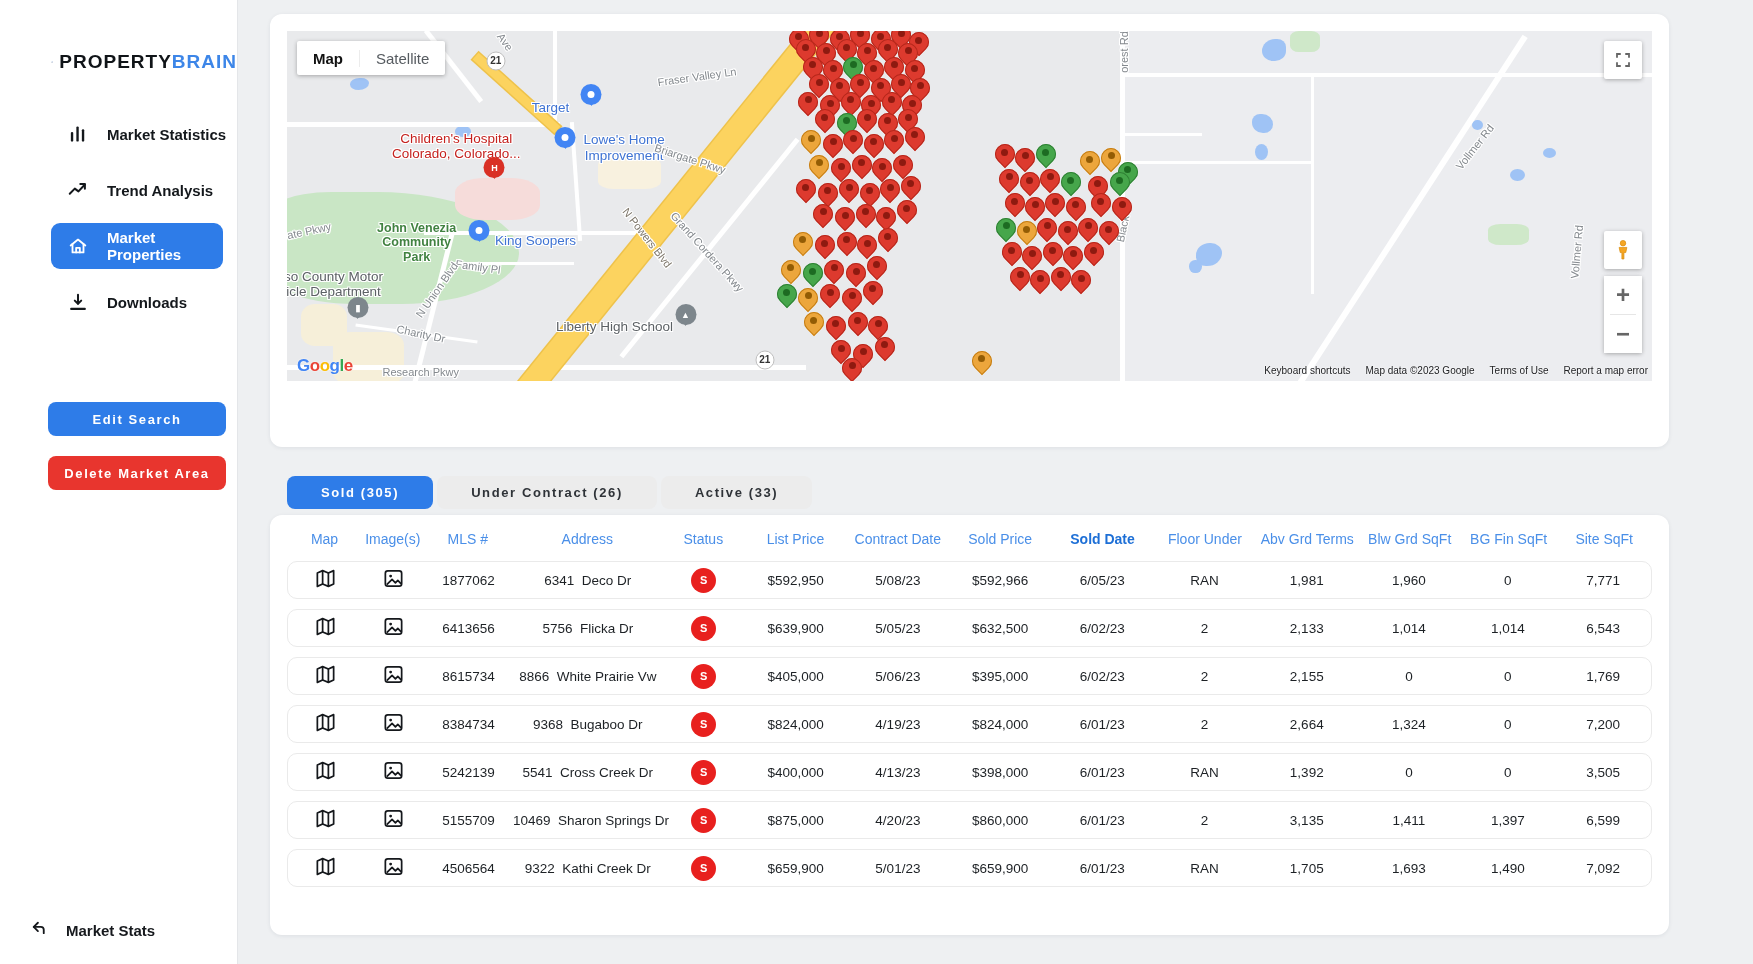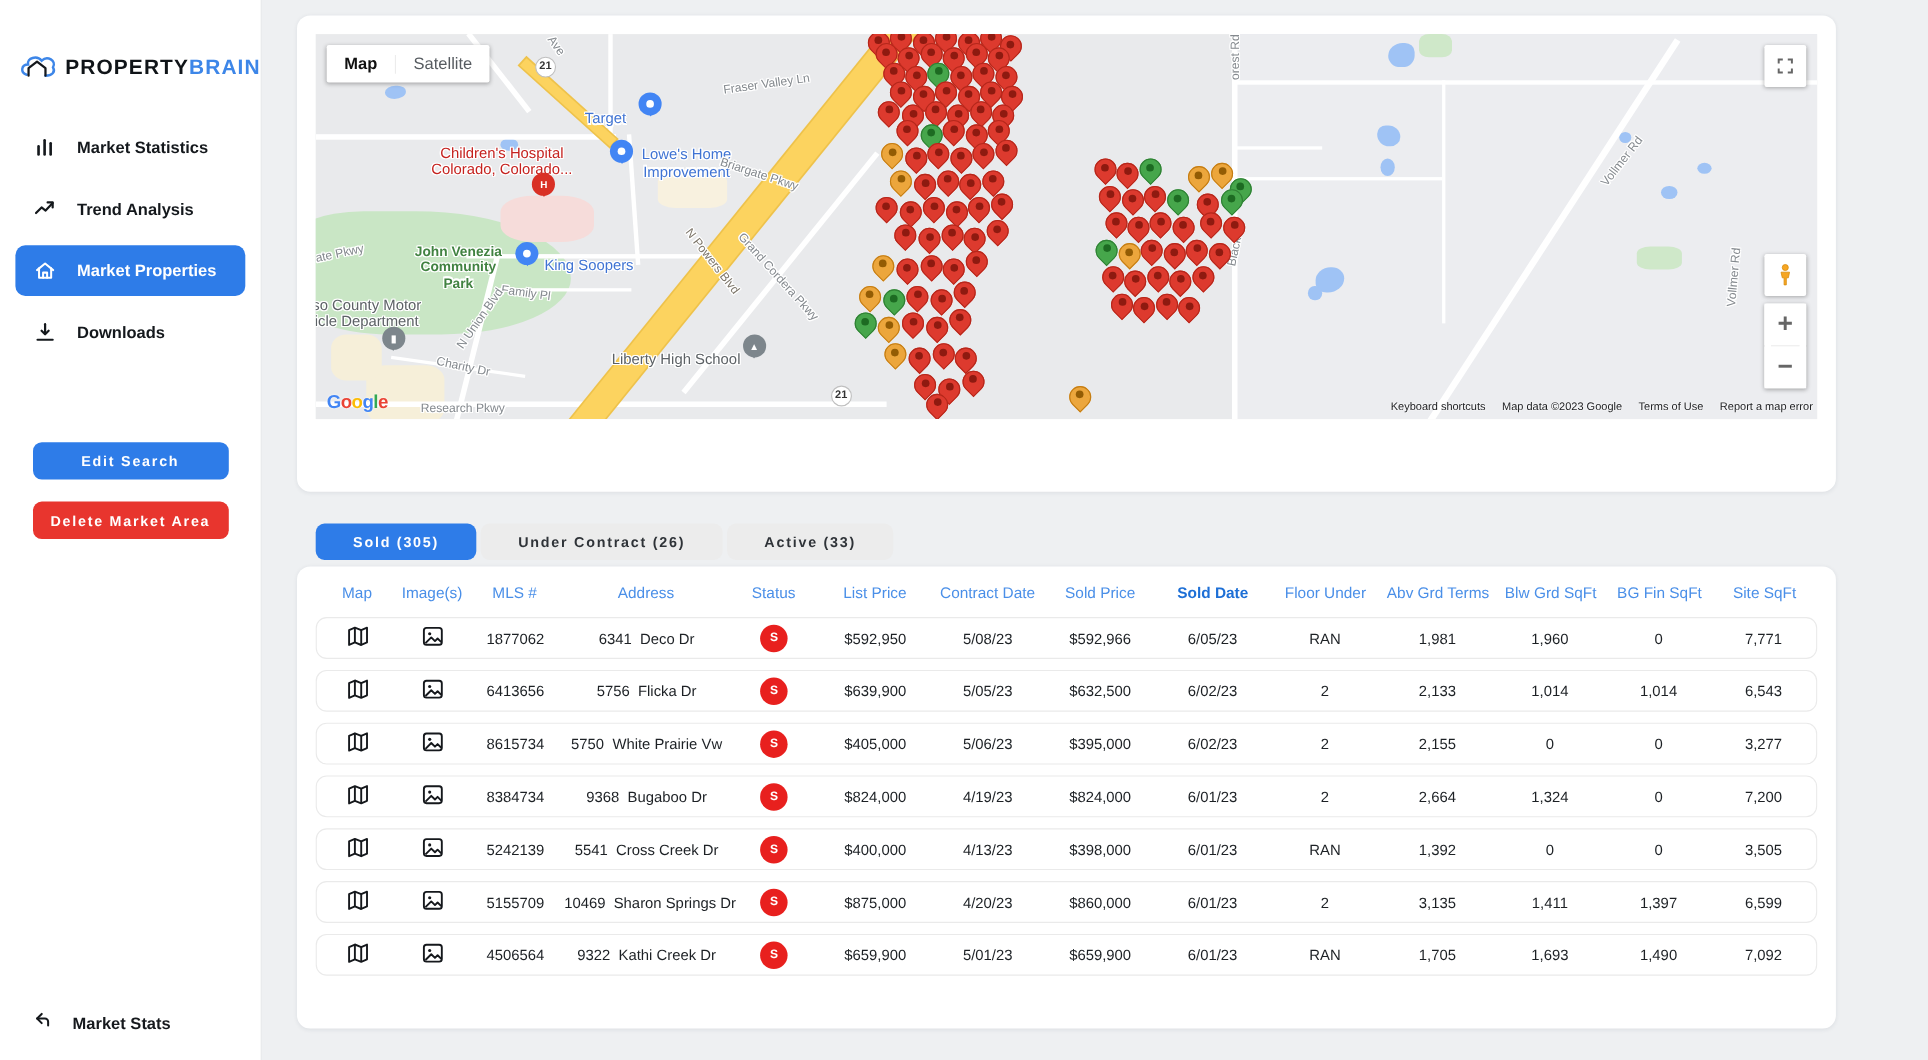--- a/index.html
+++ b/index.html
@@ -3,21 +3,21 @@
 <meta charset="utf-8">
 <style>
   * { margin:0; padding:0; box-sizing:border-box; }
   html,body { width:1753px; height:964px; overflow:hidden; }
   body { font-family:"Liberation Sans", sans-serif; background:#eef0f2; color:#16191d; }
 
   .app { display:flex; width:100%; height:100%; }
 
   
   .sidebar { width:238px; min-width:238px; background:#fff; border-right:1px solid #e4e6e9;
-             display:flex; flex-direction:column; position:relative; }
+             display:flex; flex-direction:column; position:relative;padding-left:37px; }
   .logo { display:flex; align-items:center; gap:6px; padding:46px 0 0 14px; }
   .logo svg { width:44px; height:32px; }
   .logo-text { font-size:19px; font-weight:800; letter-spacing:1px; white-space:nowrap; }
   .logo-text .p1 { color:#101418; }
   .logo-text .p2 { color:#3d86e8; }
   .nav { margin-top:28px; }
   .nav-item { height:56px; display:flex; align-items:center; gap:18px; padding-left:30px;
               font-size:15px; font-weight:700; color:#14181c; cursor:pointer; }
   .nav-item .nicon { width:22px; height:22px; display:flex; }
   .nav-item .nicon svg { width:22px; height:22px; }
@@ -859,31 +859,31 @@
                   <path d="M3.5 6.2l5.5-2.4 6 2.4 5.5-2.4v14l-5.5 2.4-6-2.4-5.5 2.4z"></path>
                   <path d="M9 3.8v14.2"></path>
                   <path d="M15 6.2v14.2"></path>
                 </svg></span></div>
             <div class="td c1"><span class="cicon"><svg viewBox="0 0 24 24" fill="none" stroke="currentColor" stroke-width="1.8" stroke-linejoin="round">
                   <rect x="3.5" y="4" width="17" height="16" rx="2.5"></rect>
                   <circle cx="9" cy="9.5" r="1.5" fill="currentColor" stroke="none"></circle>
                   <path d="M5 18.5l5.5-5.5 3.5 3.5 2.5-2.5 3.5 3.5"></path>
                 </svg></span></div>
             <div class="td c2">8615734</div>
-            <div class="td c3">5750  White Prairie Vw</div>
+            <div class="td c3">8866  White Prairie Vw</div>
             <div class="td c4"><span class="badge">S</span></div>
             <div class="td c5">$405,000</div>
             <div class="td c6">5/06/23</div>
             <div class="td c7">$395,000</div>
             <div class="td c8">6/02/23</div>
             <div class="td c9">2</div>
             <div class="td c10">2,155</div>
             <div class="td c11">0</div>
             <div class="td c12">0</div>
-            <div class="td c13">3,277</div>
+            <div class="td c13">1,769</div>
           </div>
           <div class="trow">
             <div class="td c0"><span class="cicon"><svg viewBox="0 0 24 24" fill="none" stroke="currentColor" stroke-width="1.8" stroke-linejoin="round">
                   <path d="M3.5 6.2l5.5-2.4 6 2.4 5.5-2.4v14l-5.5 2.4-6-2.4-5.5 2.4z"></path>
                   <path d="M9 3.8v14.2"></path>
                   <path d="M15 6.2v14.2"></path>
                 </svg></span></div>
             <div class="td c1"><span class="cicon"><svg viewBox="0 0 24 24" fill="none" stroke="currentColor" stroke-width="1.8" stroke-linejoin="round">
                   <rect x="3.5" y="4" width="17" height="16" rx="2.5"></rect>
                   <circle cx="9" cy="9.5" r="1.5" fill="currentColor" stroke="none"></circle>

